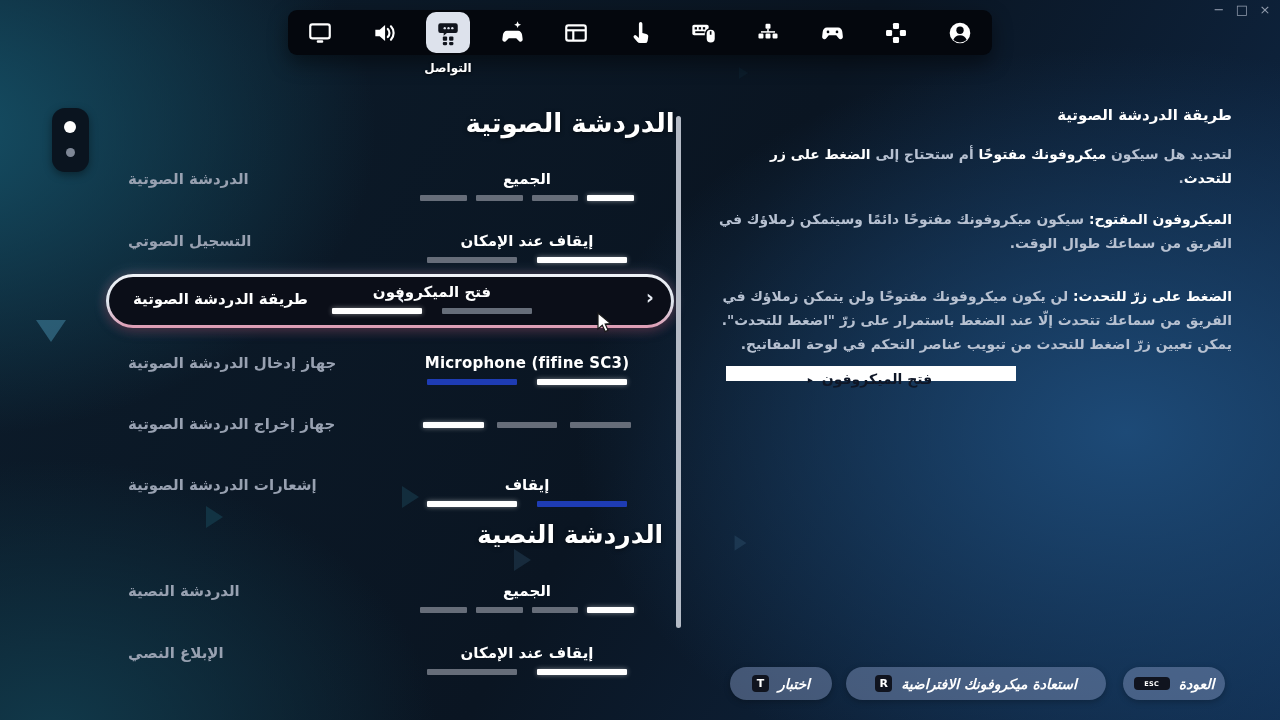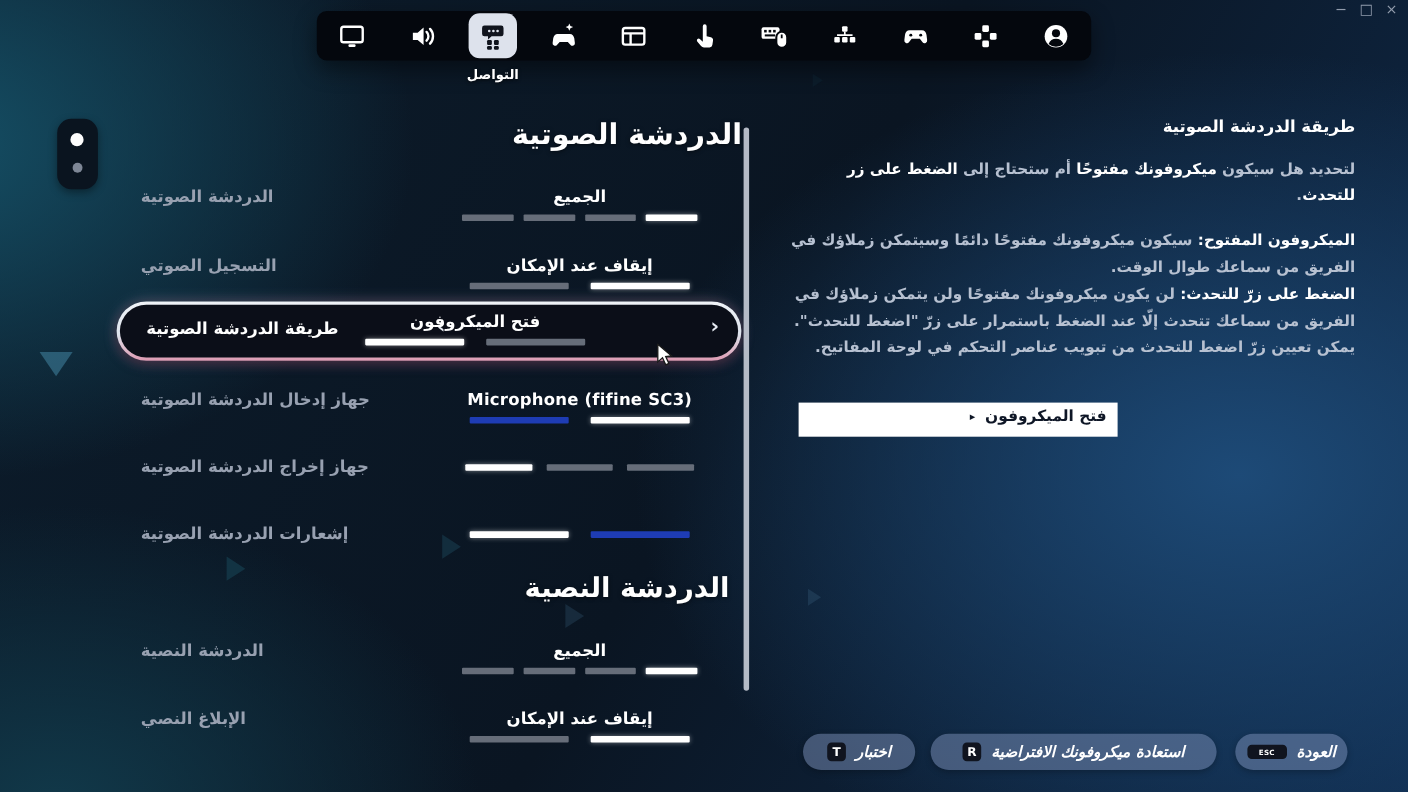--- a/index.html
+++ b/index.html
@@ -66,25 +66,25 @@
 
   
   .scrollbar { position:absolute; left:676px; top:116px; width:5px; height:512px; border-radius:3px; background:#c3c9d4; opacity:.92; }
 
   
   .help { position:absolute; right:48px; top:106px; width:520px; direction:rtl; text-align:right; }
   .help-title { font-size:15px; font-weight:bold; color:#fff; margin-bottom:18px; }
   .help p { font-size:13.8px; font-weight:600; color:#b7c1d1; line-height:1.75; }
   .help p b { color:#ffffff; font-weight:bold; }
   .help .p2 { margin-top:17px; }
-  .help .p3 { }
+  .help .p3 { margin-top:28px; }
 
   
   .dropdown { position:absolute; left:726px; top:366px; width:290px; }
-  .opt { height:31px; line-height:27px; font-size:14px; font-weight:bold; direction:rtl; text-align:right; padding:0 10px 0 8px; white-space:nowrap; }
+  .opt { height:15px; line-height:27px; font-size:14px; font-weight:bold; direction:rtl; text-align:center; padding:0 10px 0 8px; white-space:nowrap; }
   .opt.selected { background:#ffffff; color:#0e1626; }
   .opt.plain { color:#ffffff; padding-left:24px; }
   .opt .marker { font-size:10px; margin-right:4px; position:relative; top:-1px; }
 
   
   .btn { position:absolute; top:667px; height:33px; border-radius:17px; background:rgba(124,144,184,.50);
          display:flex; align-items:center; justify-content:center; gap:9px; direction:rtl; cursor:pointer;
          box-shadow:0 2px 6px rgba(0,0,0,.25); }
   .btn .lbl { font-size:14px; font-weight:bold; color:#fff; white-space:nowrap;font-style:italic; }
   .key { background:#10141f; color:#fff; border-radius:4px; font-weight:bold; display:flex; align-items:center; justify-content:center; }
@@ -238,20 +238,21 @@
     </div>
 </div>
 <div class="value-block" style="left:417px; top:415px;">
   <div class="segs n3">
       <div class="seg seg-on"></div>
       <div class="seg seg-off"></div>
       <div class="seg seg-off"></div>
     </div>
 </div>
 <div class="value-block" style="left:417px; top:476px;">
+  <div class="value-label">إيقاف</div>
   <div class="segs n2">
       <div class="seg seg-on"></div>
       <div class="seg seg-blue"></div>
     </div>
 </div>
 
 <div class="section-heading" style="left:440px; top:520px; width:260px; font-size:25px;">الدردشة النصية</div>
 
 <div class="value-block" style="left:417px; top:582px;">
   <div class="value-label">الجميع</div>

